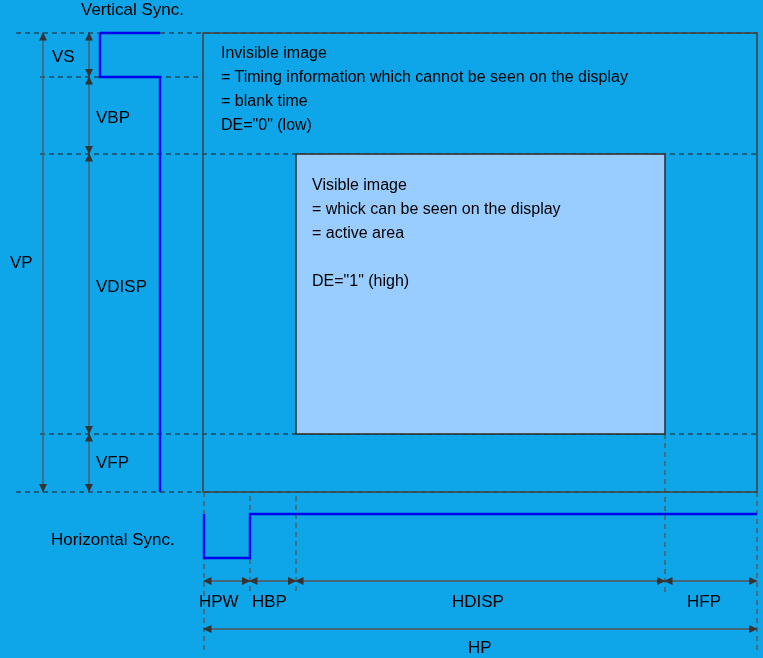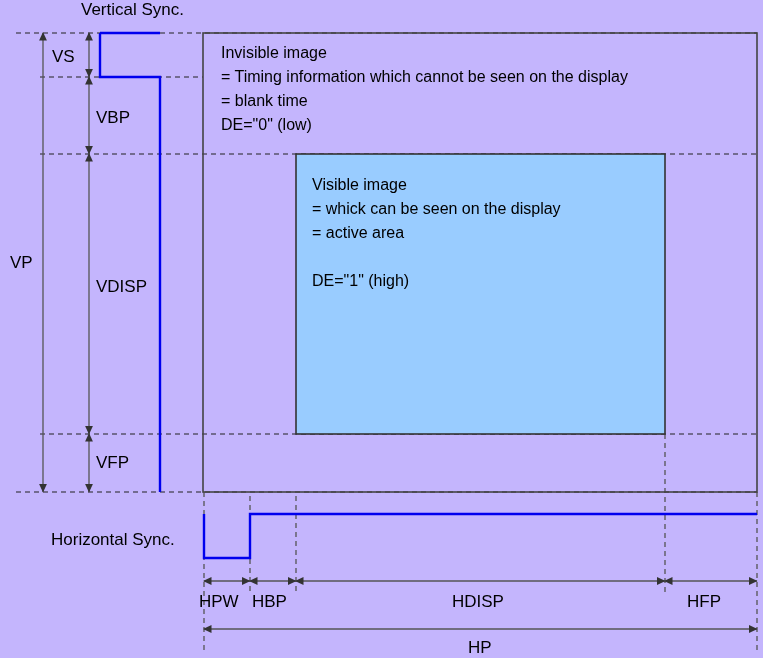--- a/index.html
+++ b/index.html
@@ -4,21 +4,21 @@
 <style>
   html, body {
     margin: 0;
     padding: 0;
     background: #ffffff;
   }
   #stage {
     position: relative;
     width: 763px;
     height: 658px;
-    background: #c4b5fd;
+    background: #0ea5e9;
     overflow: hidden;
     font-family: "Liberation Sans", sans-serif;
   }
   svg.diagram {
     position: absolute;
     top: 0;
     left: 0;
     width: 763px;
     height: 658px;
   }

